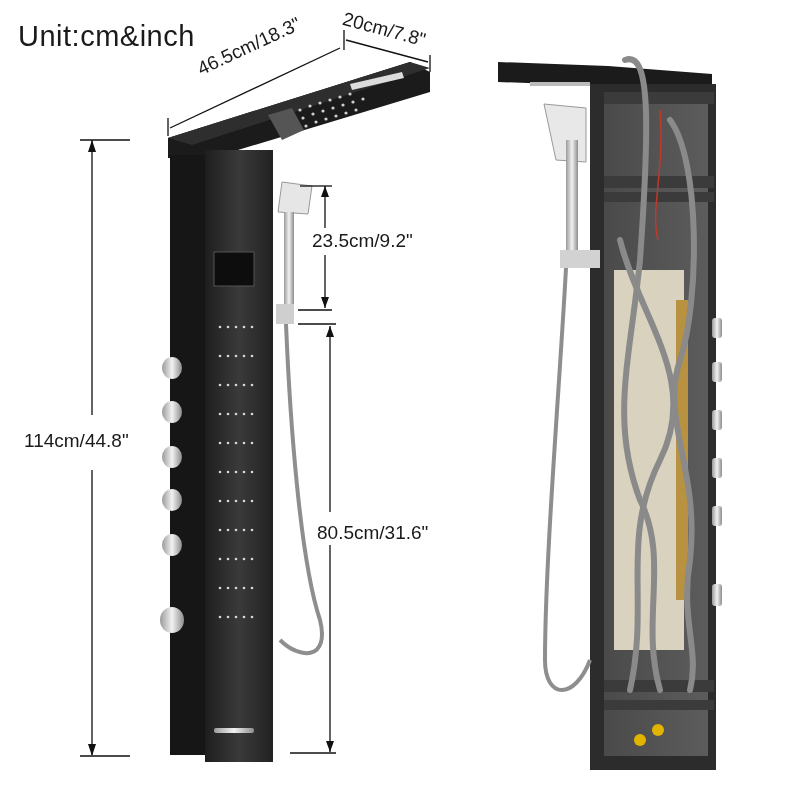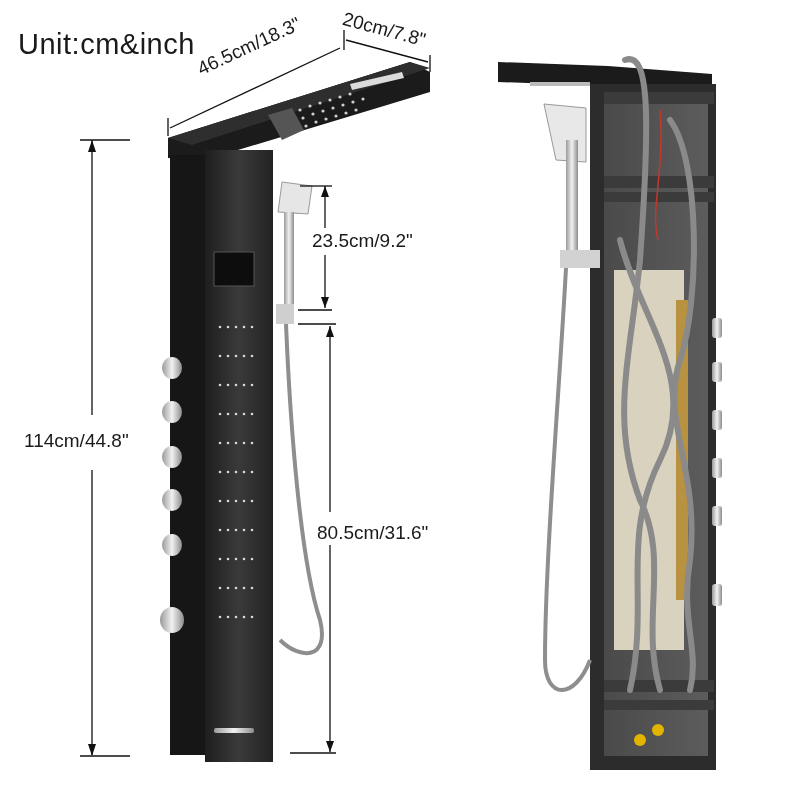--- a/index.html
+++ b/index.html
@@ -1,18 +1,18 @@
 <!DOCTYPE html>
 <html><head>
 <meta charset="utf-8">
 <style>
   html,body{margin:0;padding:0;background:#ffffff;}
   body{width:800px;height:800px;position:relative;overflow:hidden;font-family:"Liberation Sans",sans-serif;}
   .abs{position:absolute;}
-  .unit-title{left:18px;top:28px;font-size:29px;color:#1a1a1a;letter-spacing:0.5px;}
+  .unit-title{left:18px;top:20px;font-size:29px;color:#1a1a1a;letter-spacing:0.5px;}
   .dim{font-size:19px;color:#1a1a1a;white-space:nowrap;}
   svg{position:absolute;left:0;top:0;}
 </style>
 </head>
 <body>
 
 <div class="abs unit-title">Unit:cm&amp;inch</div>
 
 <svg width="800" height="800" viewBox="0 0 800 800">
   <defs>

